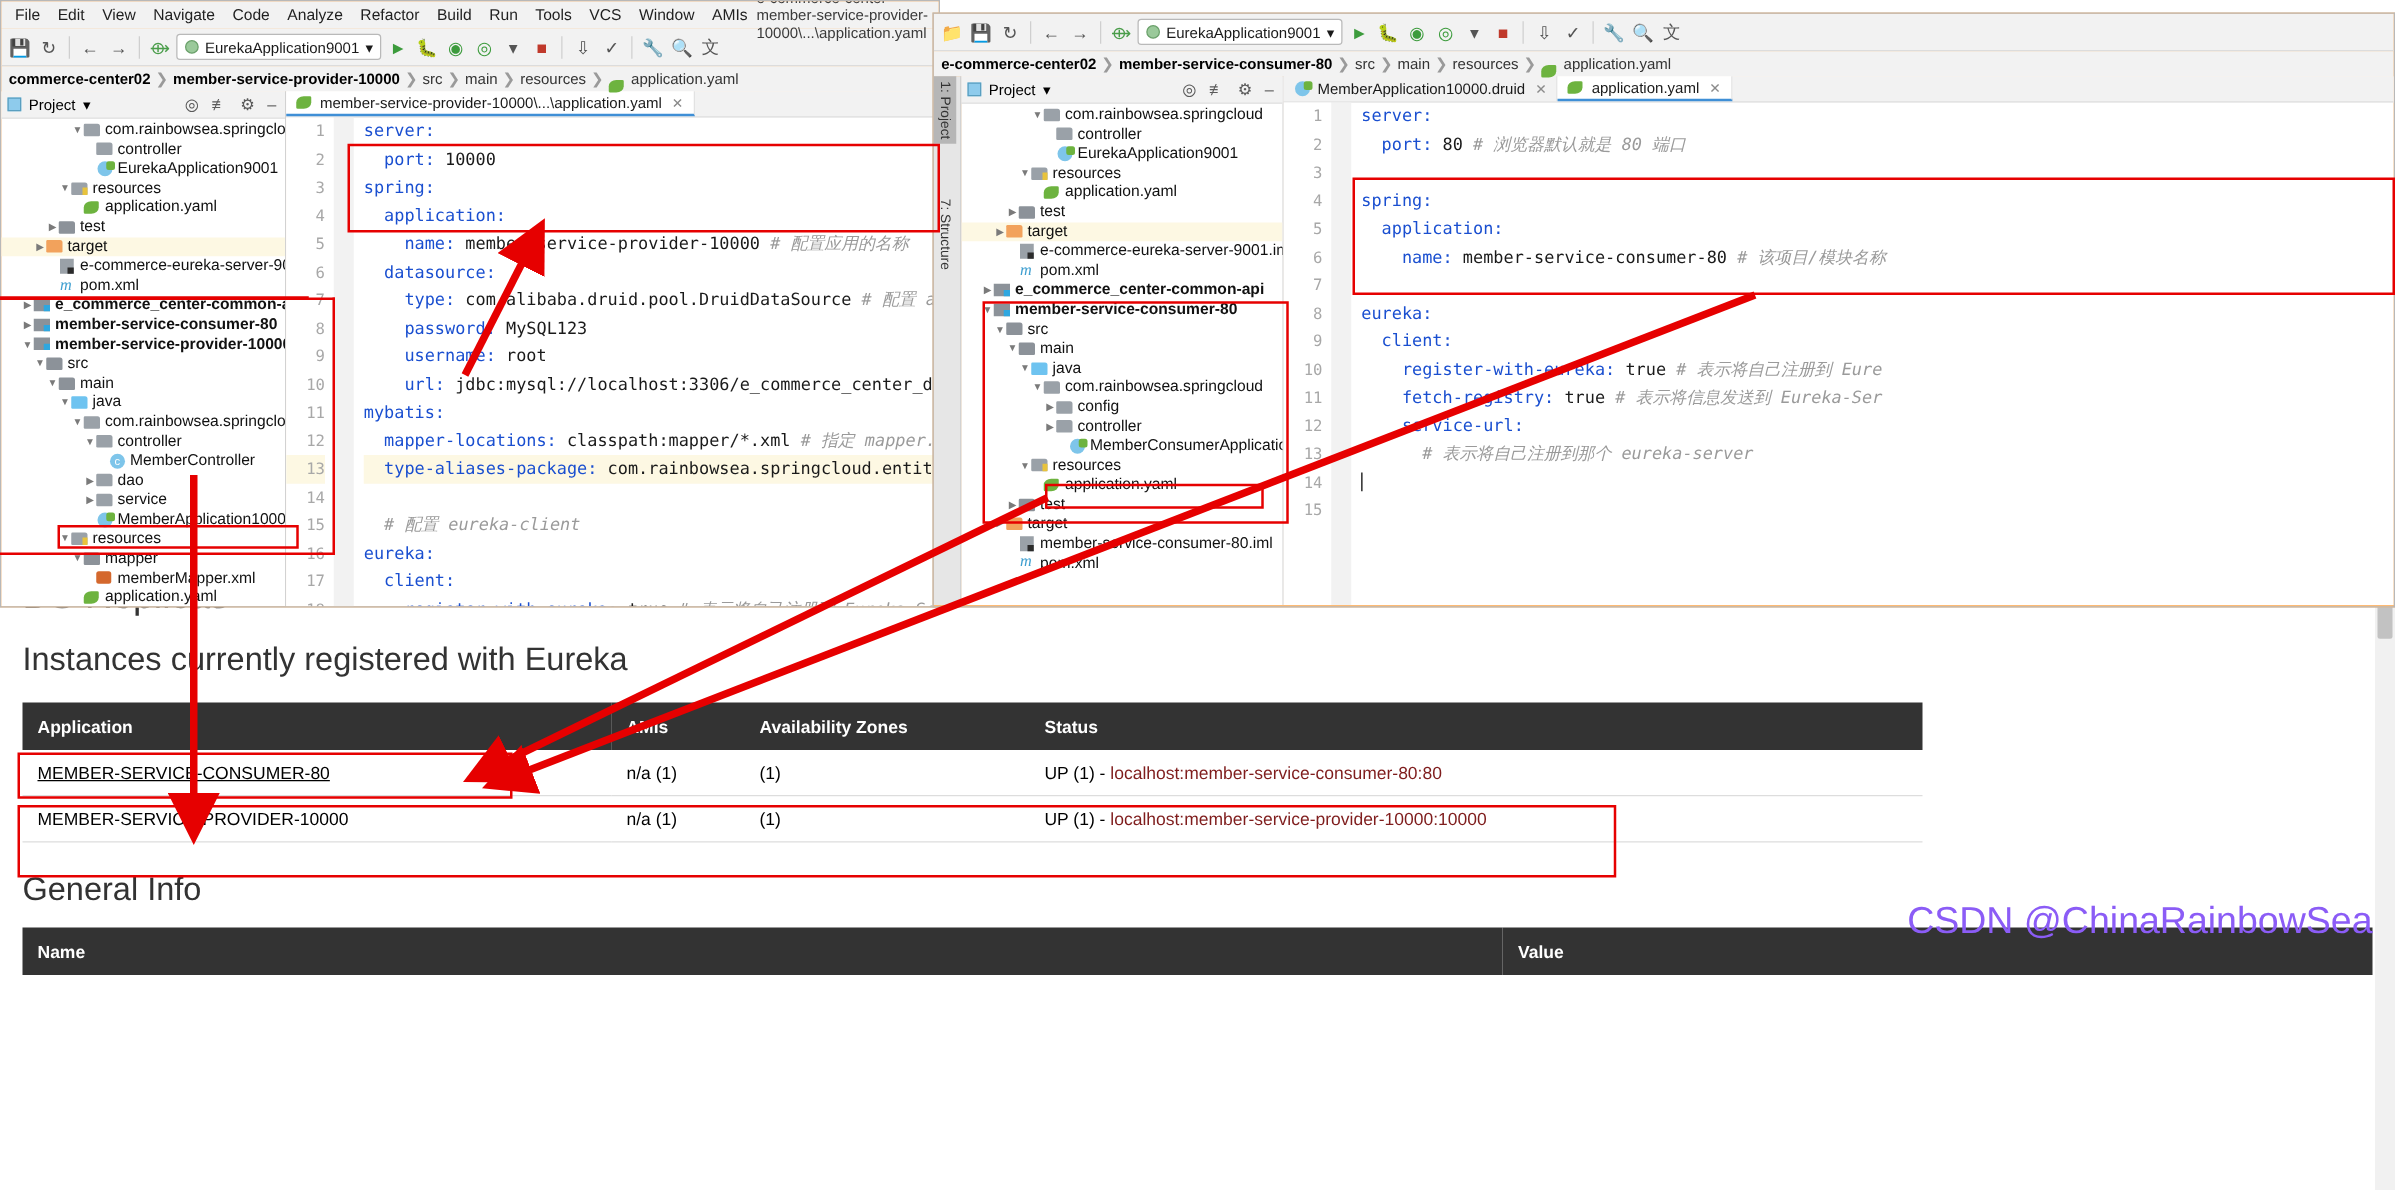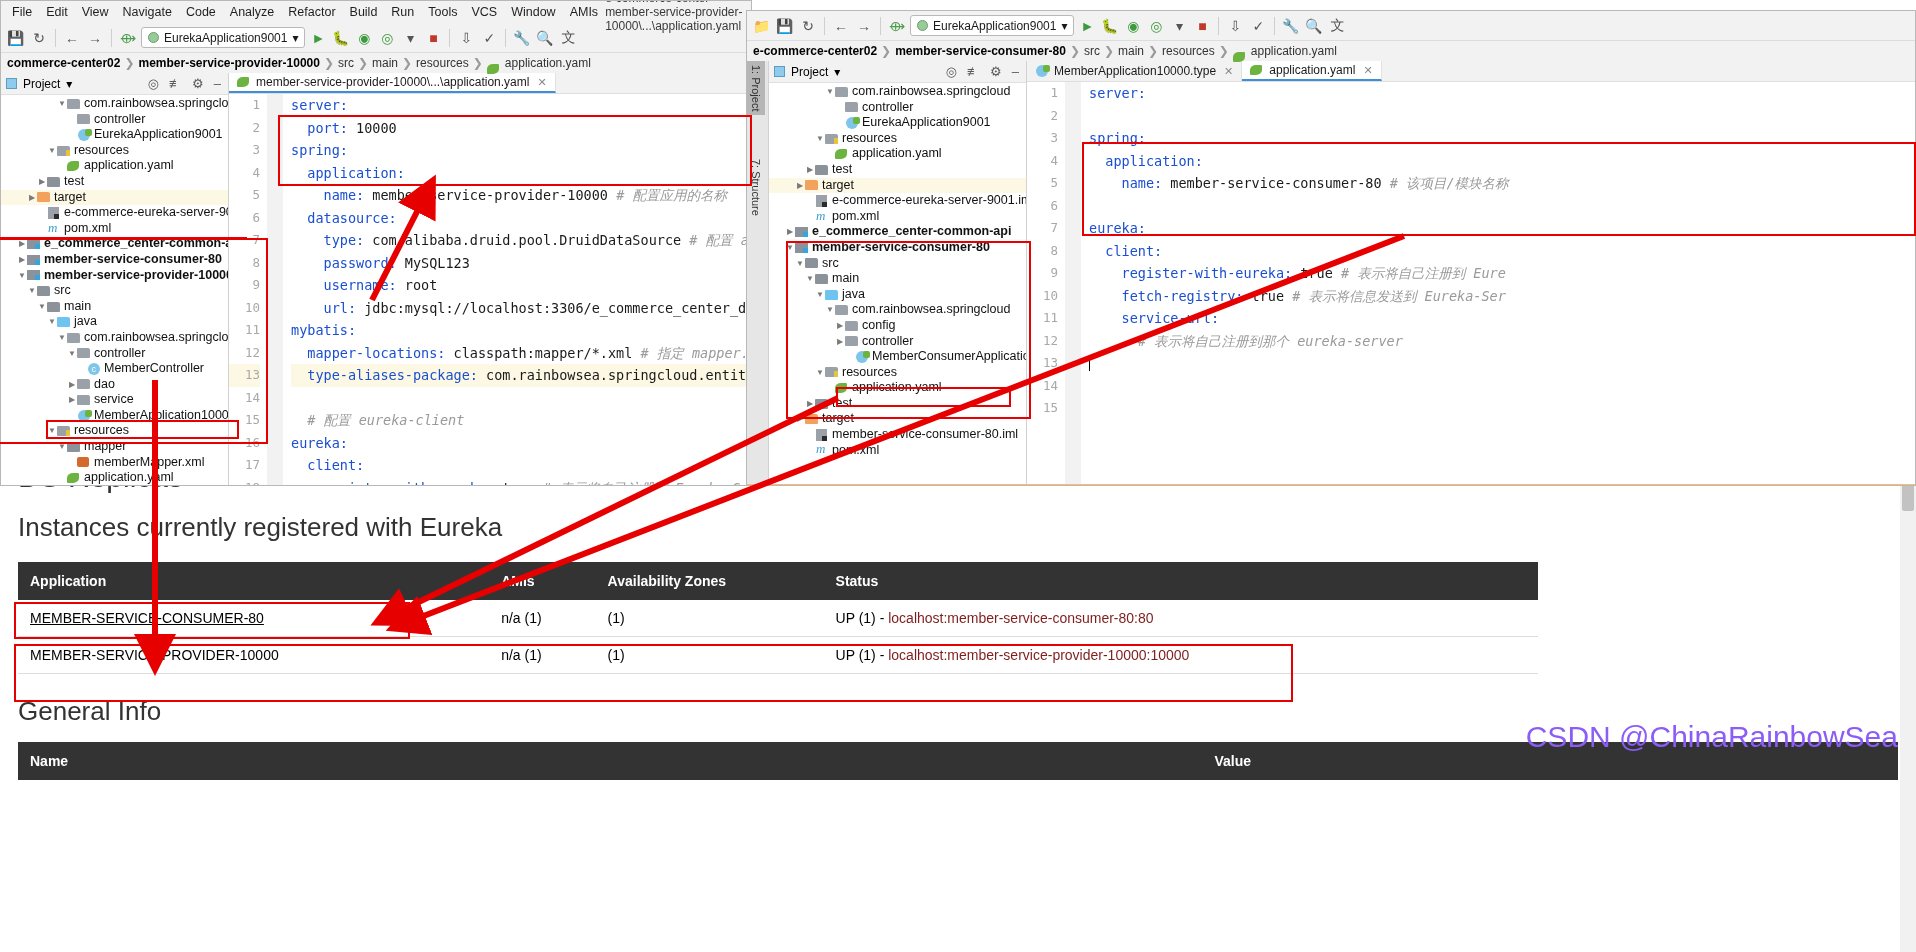--- a/index.html
+++ b/index.html
@@ -615,21 +615,21 @@
             <span class="ic pom"></span>
             <span class="lbl">pom.xml</span>
           </div>
         </div>
     </div>
 
     <div class="editor">
       <div class="tabsbar">
         <div class="etab">
           <span class="ic spring" style="position:relative;width:14px;height:12px;display:inline-block"></span>
-          <span>MemberApplication10000.type</span>
+          <span>MemberApplication10000.druid</span>
           <span class="x">✕</span>
         </div>
         <div class="etab active">
           <span class="ic yaml" style="position:relative;width:14px;height:12px;display:inline-block"></span>
           <span>application.yaml</span>
           <span class="x">✕</span>
         </div>
       </div>
       <div class="code">
         <div class="gutter" id="right-gutter">
@@ -645,20 +645,21 @@
             <div class="gl">10</div>
             <div class="gl">11</div>
             <div class="gl">12</div>
             <div class="gl">13</div>
             <div class="gl">14</div>
             <div class="gl">15</div>
           </div>
         <div class="foldcol"></div>
         <div class="codelines" id="right-code">
             <div class="cl"><span class="kw">server:</span></div>
+            <div class="cl"><span class="kw">  port:</span><span class="val"> 80 </span><span class="cm"># 浏览器默认就是 80 端口</span></div>
             <div class="cl">&nbsp;</div>
             <div class="cl"><span class="kw">spring:</span></div>
             <div class="cl"><span class="kw">  application:</span></div>
             <div class="cl"><span class="kw">    name:</span><span class="val"> member-service-consumer-80 </span><span class="cm"># 该项目/模块名称</span></div>
             <div class="cl">&nbsp;</div>
             <div class="cl"><span class="kw">eureka:</span></div>
             <div class="cl"><span class="kw">  client:</span></div>
             <div class="cl"><span class="kw">    register-with-eureka:</span><span class="val"> true </span><span class="cm"># 表示将自己注册到 Eure</span></div>
             <div class="cl"><span class="kw">    fetch-registry:</span><span class="val"> true </span><span class="cm"># 表示将信息发送到 Eureka-Ser</span></div>
             <div class="cl"><span class="kw">    service-url:</span></div>

